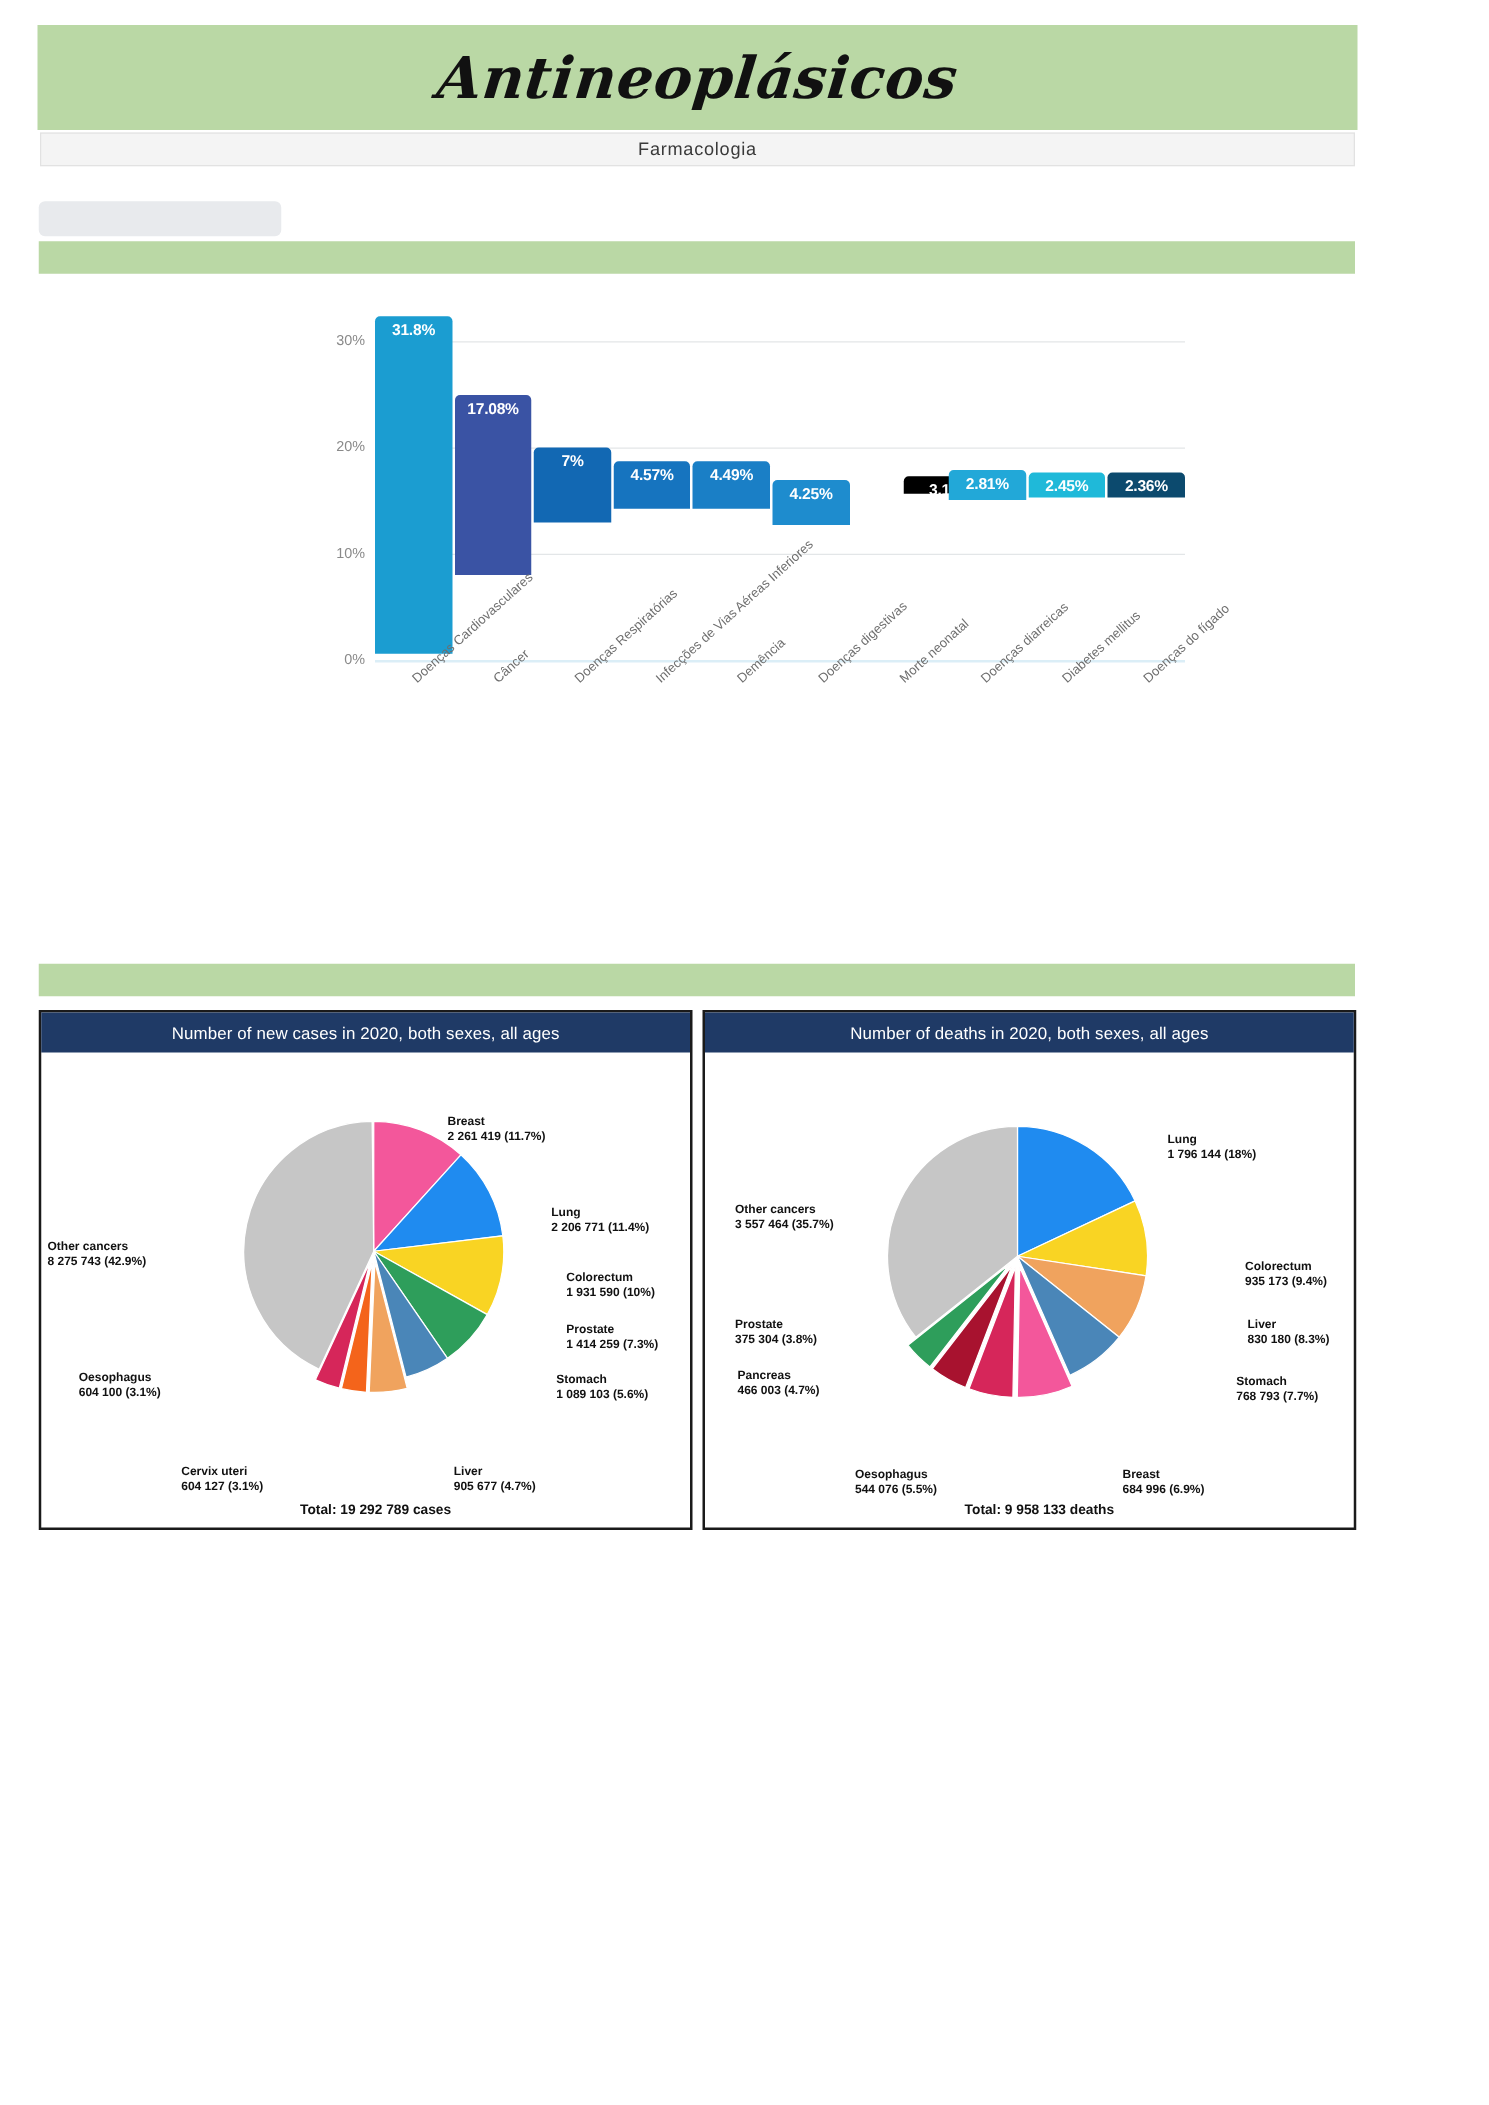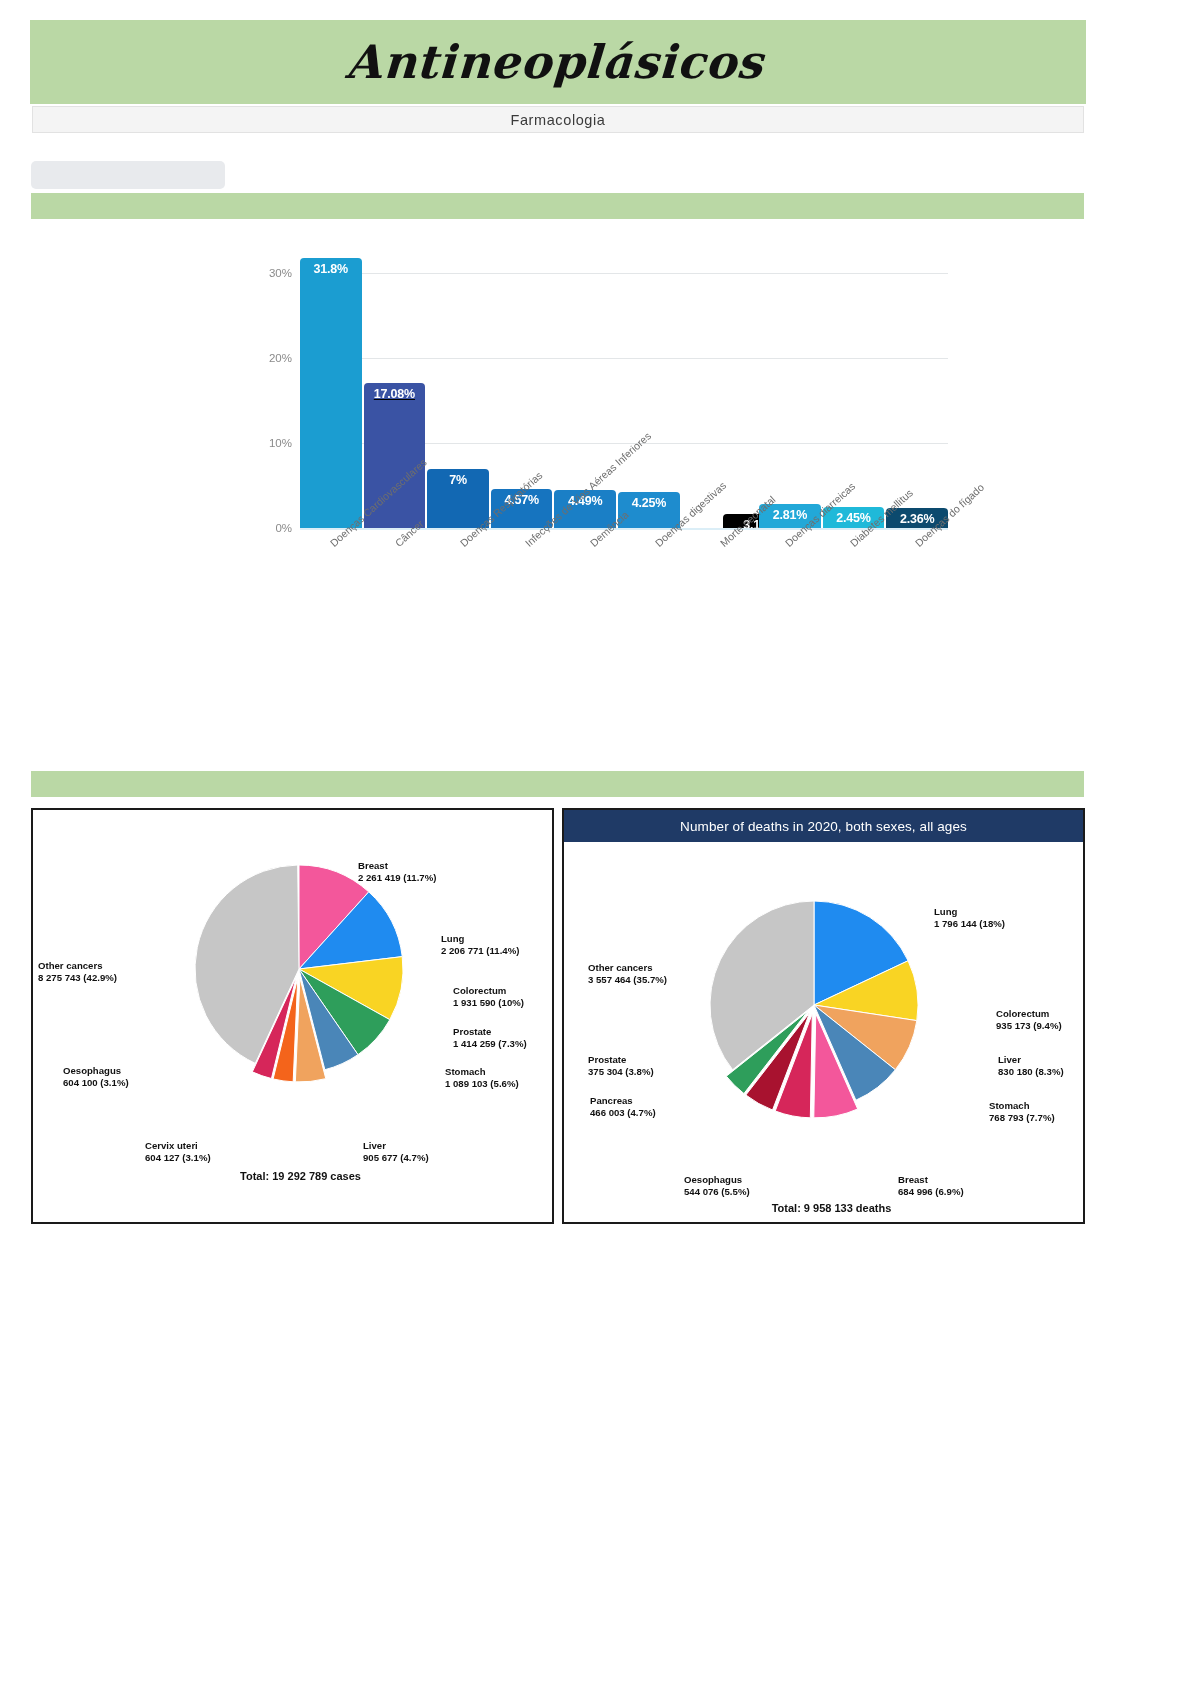--- a/index.html
+++ b/index.html
@@ -99,21 +99,21 @@
     width: 648px; height: 280px;
     display: flex;
     align-items: flex-end;
     gap: 2px;
   }
   .bc-bar-wrap {
     flex: 1 1 0;
     height: 100%;
     display: flex;
     flex-direction: column;
-    justify-content: flex-end;
+    justify-content: center;
   }
   .bc-bar {
     width: 100%;
     border-radius: 4px 4px 0 0;
     position: relative;
     display: flex;
     align-items: flex-start;
     justify-content: center;
     padding-top: 4px;
   }
@@ -234,21 +234,21 @@
           <div class="bc-ytick">30%</div>
         </div>
       </div>
     <div class="bc-bars" id="bc-bars">
         <div class="bc-bar-wrap">
           <div class="bc-bar" style="height: 269.818px; background: rgb(27, 157, 209);">
             <span class="bc-val">31.8%</span>
           </div>
         </div>
         <div class="bc-bar-wrap">
-          <div class="bc-bar" style="height: 144.921px; background: rgb(58, 83, 164); text-decoration: underline;">
+          <div class="bc-bar" style="height: 144.921px; background: rgb(58, 83, 164);">
             <span class="bc-val">17.08%</span>
           </div>
         </div>
         <div class="bc-bar-wrap">
           <div class="bc-bar" style="height: 59.3939px; background: rgb(18, 104, 179);">
             <span class="bc-val">7%</span>
           </div>
         </div>
         <div class="bc-bar-wrap">
           <div class="bc-bar" style="height: 38.7758px; background: rgb(22, 116, 191);">
@@ -315,20 +315,21 @@
         <div class="bc-lab-cell">
           <div class="bc-lab">Diabetes mellitus</div>
         </div>
         <div class="bc-lab-cell">
           <div class="bc-lab">Doenças do fígado</div>
         </div>
       </div>
   </div>
 
   <div class="pie-panel left">
+    <div class="pie-title">Number of new cases in 2020, both sexes, all ages</div>
     <div class="pie-body">
       <svg class="pie-svg" id="pie-svg-0" width="230" height="230" viewBox="0 0 230 230">
           <path d="M 115 115 L 115 11 A 104 104 0 0 1 184.75129995981888 37.858855635171125 Z" fill="#f3579b" stroke="#ffffff" stroke-width="1"></path>
           <path d="M 115 115 L 184.75129995981888 37.858855635171125 A 104 104 0 0 1 218.25979087526062 102.61389535013355 Z" fill="#1f8bf0" stroke="#ffffff" stroke-width="1"></path>
           <path d="M 115 115 L 218.25979087526062 102.61389535013355 A 104 104 0 0 1 205.81929530023172 165.67401307543454 Z" fill="#f9d423" stroke="#ffffff" stroke-width="1"></path>
           <path d="M 115 115 L 205.81929530023172 165.67401307543454 A 104 104 0 0 1 173.99597070918267 200.64739015335647 Z" fill="#2e9e5b" stroke="#ffffff" stroke-width="1"></path>
           <path d="M 115 115 L 173.99597070918267 200.64739015335647 A 104 104 0 0 1 140.86374826514492 215.73264875737763 Z" fill="#4a86b8" stroke="#ffffff" stroke-width="1"></path>
           <path d="M 115.9313825072538 123.95167730792289 L 141.79513077239872 224.68432606530052 A 104 104 0 0 1 111.35869820219588 227.85110251444786 Z" fill="#f0a35e" stroke="#ffffff" stroke-width="1"></path>
           <path d="M 113.73188891256176 123.91021291944902 L 109.15920460750384 227.809638125974 A 104 104 0 0 1 89.13599322209444 224.95991314257515 Z" fill="#f4641b" stroke="#ffffff" stroke-width="1"></path>
           <path d="M 112.03130126627032 123.49628317726945 L 87.435405575803 224.54598340039556 A 104 104 0 0 1 68.3423855114425 217.87466332954563 Z" fill="#d6265a" stroke="#ffffff" stroke-width="1"></path>

